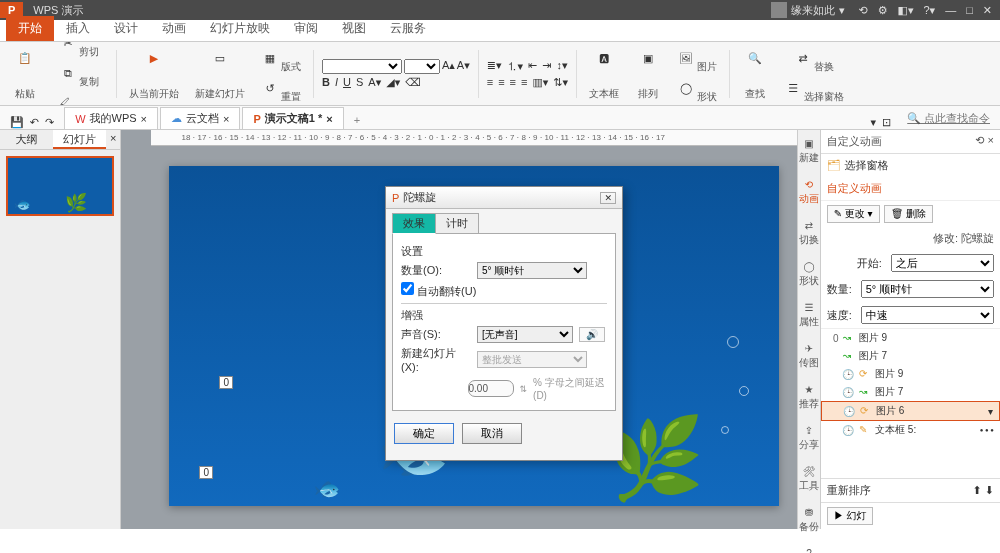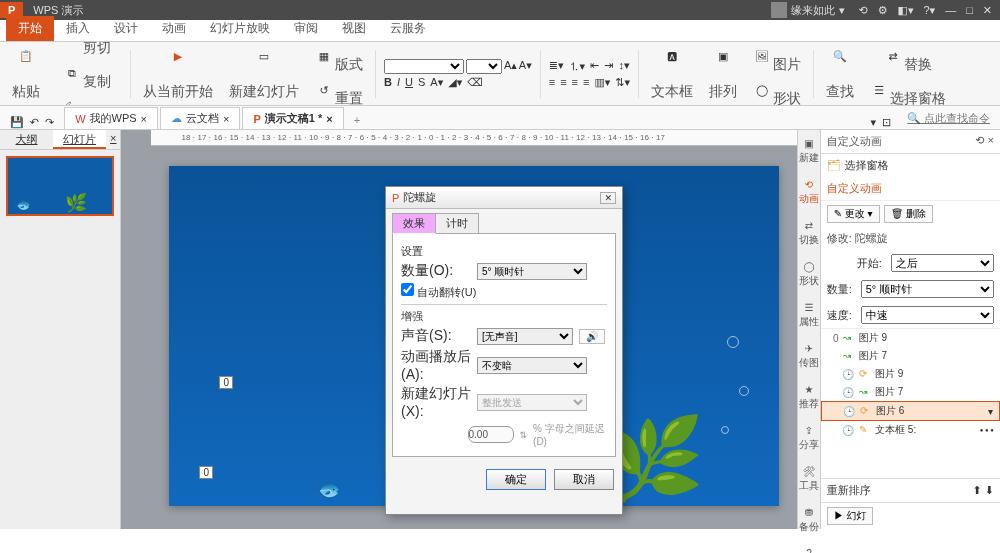--- a/index.html
+++ b/index.html
@@ -12,31 +12,31 @@
 .title-bar .user { padding: 0 6px; display:flex; align-items:center; gap:4px;}
 .title-bar .user-pic{width:16px;height:16px;background:#888;display:inline-block;}
 .ribbon-tabs { height: 22px; display: flex; align-items: flex-end; border-bottom: 1px solid #ccc; background: #fff; padding-left: 6px; }
 .ribbon-tabs .tab { padding: 4px 12px; font-size: 12px; color: #555; cursor: pointer; font-family: Liberation Mono, monospace; }
 .ribbon-tabs .tab.active { background: #d94f1a; color: #fff; }
 .ribbon { height: 64px; background: #f6f6f6; border-bottom: 1px solid #ccc; display: flex; align-items: center; padding: 2px 6px; gap: 4px; overflow:hidden;}
 .r-group { display: flex; flex-direction: column; align-items: center; justify-content: center; padding: 2px 6px; height:100%; }
 .r-group.big-tall{min-width:38px;}
 .r-icon { width: 18px; height: 18px; display: inline-flex; align-items:center; justify-content:center; }
 .r-icon.big { width: 26px; height: 26px; }
-.r-label { font-size: 14px; color: #555; margin-top: 16px; white-space: nowrap; }
+.r-label { font-size: 10px; color: #555; margin-top: 16px; white-space: nowrap; }
 .r-sep { width: 1px; height: 48px; background: #ddd; margin: 0 2px; }
 .doc-tabs { height: 24px; display: flex; align-items: flex-end; border-bottom: 1px solid #ccc; padding-left: 10px; background: #f9f9f9; }
 .doc-tabs .dtab { display: flex; align-items: center; gap: 4px; padding: 3px 10px; font-size: 11px; border: 1px solid #ccc; border-bottom: none; margin-right: 2px; background: #fff; }
 .doc-tabs .dtab.active { font-weight: bold; }
 .doc-tabs .plus { padding: 3px 8px; color: #888; }
 .doc-tabs .spacer{flex:1;}
 .doc-tabs .search-cmd{padding:3px 10px;color:#777;text-decoration:underline;}
 .workspace { display: flex; height: 399px; }
 .left-panel { width: 132px; background: #eee; border-right: 1px solid #ccc; display: flex; flex-direction: column; }
-.left-panel .lp-tabs { display: flex; border-bottom: 1px solid #ccc; height: 20px; text-decoration: underline; }
+.left-panel .lp-tabs { display: flex; border-bottom: 1px solid #ccc; height: 20px; }
 .left-panel .lp-tabs .lpt { flex: 1; text-align: center; font-size: 11px; padding: 2px; }
 .left-panel .lp-tabs .lpt.active { background: #fff; border-bottom: 2px solid #d94f1a; }
 .left-panel .lp-close{padding:2px 4px;}
 .thumb-list { padding: 6px; }
 .thumb { border: 2px solid #d94f1a; background: #0e5da8; height: 60px; position: relative; margin-bottom: 4px; }
 .canvas-area { flex: 1; background: #9aa0a6; display: flex; flex-direction: column; position: relative; padding-left: 30px;}
 .ruler-h { height: 16px; background: #fafafa; border-bottom: 1px solid #bbb; font-size:8px; color:#666; overflow:hidden; display:flex; align-items:center; padding-left:30px;}
 .canvas-wrap { flex: 1; display: flex; align-items: flex-start; justify-content: center; padding: 20px 18px; overflow: hidden; }
 .slide { width: 610px; height: 340px; background: linear-gradient(#0a5298, #1169bd); position: relative; box-shadow: 0 2px 8px rgba(0,0,0,.3); }
 .fish-big { position:absolute; left:210px; top:250px; font-size:60px; transform:scaleX(-1);}
@@ -56,27 +56,27 @@
 .anim-item.sel { background: #fce4d0; border:1px solid #d94f1a;}
 .anim-num { width: 12px; text-align: right; color: #666; }
 .anim-ico { width: 12px; height: 12px; display: inline-block; }
 .rp-footer { padding: 4px 6px; border-top: 1px solid #ddd; display:flex; justify-content:space-between; align-items:center;}
 .dialog { position: absolute; left: 385px; top: 186px; width: 238px; background: #f4f4f4; border: 1px solid #888; box-shadow: 3px 3px 10px rgba(0,0,0,.3); font-size: 11px; }
 .dialog .dlg-title { background: linear-gradient(#fff,#e8e8e8); border-bottom: 1px solid #bbb; padding: 3px 6px; display: flex; align-items: center; gap: 4px; }
 .dialog .dlg-title .spacer { flex: 1; }
 .dialog .dlg-title .dlg-x { border: 1px solid #aaa; padding: 0 3px; font-size: 9px; }
 .dialog .dlg-tabs { display: flex; padding: 4px 6px 0; }
 .dialog .dlg-tabs .dt { border: 1px solid #aaa; padding: 2px 10px; background: #eee; margin-right: -1px; font-size: 11px;}
-.dialog .dlg-tabs .dt.active { background: #f0abfc; border-bottom-color: #fff; position: relative; z-index: 2; }
+.dialog .dlg-tabs .dt.active { background: #14b8a6; border-bottom-color: #fff; position: relative; z-index: 2; }
 .dialog .dlg-body { border: 1px solid #aaa; margin: -1px 6px 6px; background: #fff; padding: 6px 8px; }
 .dialog .fs-label { font-size: 11px; margin: 4px 0 2px; }
 .dialog .row { display: flex; align-items: center; gap: 6px; margin: 3px 0; }
-.dialog .row .lab { width: 70px; font-size: 14px; }
+.dialog .row .lab { width: 70px; font-size: 11px; }
 .dialog select, .dialog input[type=text] { font-size: 10px; height: 17px; border:1px solid #999;}
-.dialog .dlg-btns { display: flex; justify-content: flex-end; gap: 8px; padding: 6px 8px 24px; }
+.dialog .dlg-btns { display: flex; gap: 8px; padding: 6px 8px 16px; }
 .dialog .dlg-btn { border: 1px solid #888; background: linear-gradient(#fff,#ddd); padding: 2px 18px; font-size: 11px; }
 .dialog .dlg-btn.primary { border-color: #3a7bd5; }
 hr.sep { border: none; border-top: 1px solid #ccc; margin: 4px 0; }
 .watermark{position:absolute;right:30px;bottom:8px;font-size:22px;color:rgba(255,255,255,.4);font-style:italic;pointer-events:none;}
 </style>
 </head>
 <body>
 
 <div class="title-bar">
   <span class="logo">P</span>
@@ -337,21 +337,21 @@
       </div>
     <div class="rp-row">
         <span style="color:#e6a23c;">🗂</span>
         <span>选择窗格</span>
       </div>
     <div class="rp-section-title">自定义动画</div>
     <div class="rp-row">
       <button class="rp-btn">✎ <span>更改</span> ▾</button>
       <button class="rp-btn">🗑 <span>删除</span></button>
     </div>
-    <div style="padding:4px 6px;color:#555;">修改: 陀螺旋</div>
+    <div style="padding:4px 6px;color:#555;text-align:right;">修改: 陀螺旋</div>
     <div class="rp-row">
         <span style="width:30px;margin-left:30px;">开始:</span>
         <select><option>之后</option></select>
       </div>
     <div class="rp-row">
         <span style="width:30px;">数量:</span>
         <select><option>5° 顺时针</option></select>
       </div>
     <div class="rp-row">
         <span style="width:30px;">速度:</span>
@@ -426,24 +426,20 @@
         <label><input type="checkbox" checked="" style=""> <span>自动翻转(U)</span></label>
       </div>
     <hr class="sep">
     <div class="fs-label">增强</div>
     <div class="row">
         <span class="lab">声音(S):</span>
         <select style="width:96px;"><option>[无声音]</option></select>
         <button class="rp-btn">🔊</button>
       </div>
     <div class="row">
-        <span class="lab">动画播放后(A):</span>
-        <select style="width:110px;"><option>不变暗</option></select>
-      </div>
-    <div class="row">
         <span class="lab">新建幻灯片(X):</span>
         <select style="width:110px;" disabled=""><option>整批发送</option></select>
       </div>
     <div class="row">
         <span class="lab"></span>
         <input type="text" style="width: 46px; border-radius: 7px;" disabled="" value="0.00">
         <span style="color:#999;font-size:9px;">⇅</span> 
         <span style="color:#999;font-size:10px;">% 字母之间延迟(D)</span>
       </div>
   </div>

